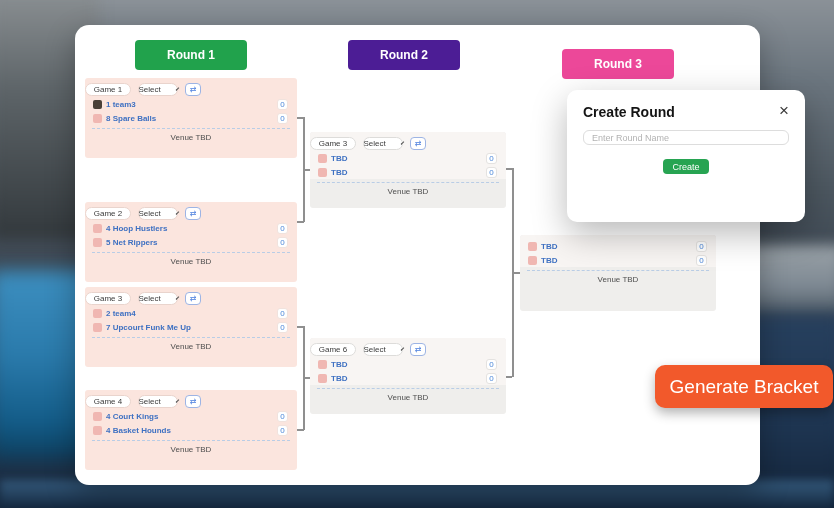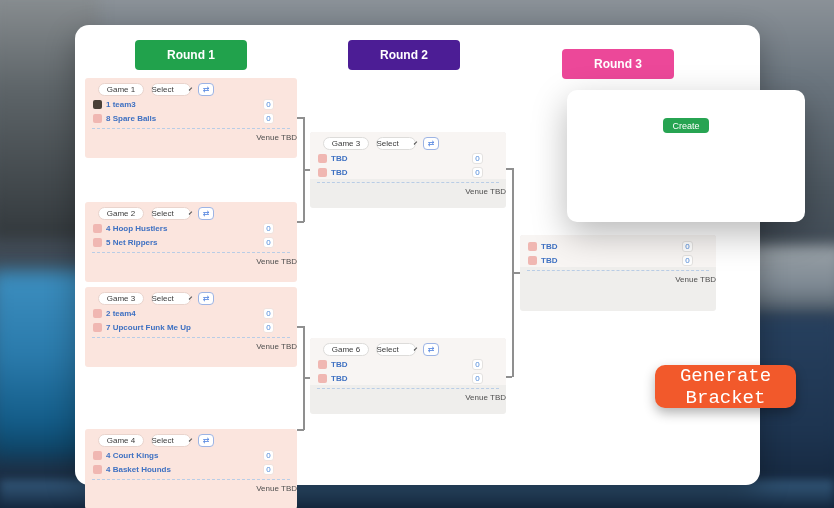--- a/index.html
+++ b/index.html
@@ -26,61 +26,61 @@
   
   .round-header { position:absolute; width:112px; height:30px; border-radius:4px; color:#fff;
     font-size:12px; font-weight:bold; display:flex; align-items:center; justify-content:center; cursor:pointer; }
 
   
   .card { position:absolute; border-radius:3px; overflow:hidden; }
   .card.r1 { width:212px; height:80px; background:#fbe5de; }
   .card.r2 { width:196px; height:76px; background:#efeeec; }
   .upper { padding-top:4px; }
   .card.r2 .upper { background:#f8f5f3; }
-  .card-head { display:flex; align-items:center; gap:7px; padding:0 13px; height:15px; }
+  .card-head { display:flex; align-items:center; gap:7px; padding:0 0; height:15px; }
   .pill { background:#fff; border:1px solid #e9d4cd; border-radius:8px; height:13px;
     display:flex; align-items:center; justify-content:center; font-size:8px; color:#3a3a3a; cursor:pointer; }
   .card.r2 .pill { border-color:#dddcda; }
   .game-pill { width:46px; }
   .finals-pill { width:60px; }
   .select-pill { width:40px; gap:16px; }
   .chev { width:4px; height:4px; border-right:1px solid #555; border-bottom:1px solid #555;
     transform:rotate(45deg); margin-top:-2px; }
   .swap-btn { width:16px; height:13px; background:#fff; border:1px solid #9db4e4; border-radius:4px;
     color:#4a7ede; font-size:8px; line-height:11px; display:flex; align-items:center; justify-content:center; cursor:pointer; }
-  .team-row { display:flex; align-items:center; height:13px; padding:0 23px 0 8px; margin-top:1px; cursor:pointer; }
+  .team-row { display:flex; align-items:center; height:13px; padding:0 9px 0 8px; margin-top:1px; cursor:pointer; }
   .team-logo { width:9px; height:9px; border-radius:2px; margin-right:4px; flex:none; }
   .team-name { flex:1; font-size:8px; font-weight:bold; color:#3f71c2;
     white-space:nowrap; overflow:hidden; }
   .score { min-width:11px; height:11px; padding:0 2px; background:#fff; border:1px solid #f0e2dd;
     border-radius:3px; color:#4a86d8; font-size:8px; display:flex; align-items:center; justify-content:center; }
   .card.r2 .score { border-color:#e4e2e0; }
   .sep { border-bottom:1px dashed #b9cde6; margin:3px 7px 0 7px; }
-  .venue { text-align:right; font-size:8px; color:#4f4f4f; margin-top:4px; }
+  .venue { text-align:center; font-size:8px; color:#4f4f4f; margin-top:4px; }
 
   
   .line { position:absolute; background:#8f8f8f; }
 
   
   .modal { position:absolute; left:567px; top:90px; width:238px; height:132px; background:#fff;
     border-radius:10px; box-shadow:0 12px 35px rgba(0,0,0,.28); padding:14px 16px; z-index:30; }
   .modal-head { display:flex; align-items:flex-start; justify-content:space-between; }
   .modal-title { font-size:14px; font-weight:bold; color:#141414; }
   .modal-close { font-size:17px; line-height:14px; color:#3a3a3a; cursor:pointer; font-weight:normal; }
   .modal-input { width:100%; height:15px; margin-top:10px; border:1px solid #ddd; border-radius:6px;
     font-size:9px; padding:0 8px; color:#333; font-family:"Liberation Sans",sans-serif; outline:none; }
   .modal-input::placeholder { color:#b3b3b3; }
   .modal-select { width:100%; height:15px; margin-top:8px; border:1px solid #ddd; border-radius:6px;
     display:flex; align-items:center; justify-content:space-between; padding:0 8px; font-size:9px; color:#333; cursor:pointer; }
   .create-btn { display:block; margin:14px auto 0; width:46px; height:15px; background:#27a452; color:#fff;
     border:none; border-radius:4px; font-size:9px; font-family:"Liberation Sans",sans-serif; cursor:pointer; }
 
   
-  .generate-btn { position:absolute; left:655px; top:365px; width:141px; height:43px; border:none;
-    border-radius:10px; color:#fff; font-size:19px; font-family:Liberation Mono, monospace;
+  .generate-btn { position:absolute; left:655px; top:365px; width:178px; height:43px; border:none;
+    border-radius:10px; color:#fff; font-size:19px; font-family:Liberation Sans, sans-serif;
     box-shadow:0 5px 12px rgba(0,0,0,.3); cursor:pointer; z-index:40; }
 </style>
 </head>
 <body>
 
 <div class="bg"></div>
 <div class="bg-left-roof"></div>
 <div class="bg-left-seats"></div>
 <div class="bg-right-stand"></div>
 <div class="bg-right-seats"></div>
@@ -160,21 +160,21 @@
     <div class="team-row">
       <span class="team-logo" style="background: rgb(240, 183, 178);"></span>
       <span class="team-name">7 Upcourt Funk Me Up</span>
       <span class="score">0</span>
     </div>
   </div>
   <div class="sep"></div>
   <div class="venue">Venue TBD</div>
 </div>
 
-<div class="card r1" style="left:85px; top:390px;margin-top:39px;">
+<div class="card r1" style="left:85px; top:390px;">
   <div class="upper">
     <div class="card-head">
       <div class="pill game-pill">Game 4</div>
       <div class="pill select-pill">
           <span>Select</span>
           <span class="chev"></span>
         </div>
       <div class="swap-btn">⇄</div>
     </div>
     <div class="team-row">
@@ -268,16 +268,21 @@
 <div class="line" style="left:297px; top:429px; width:7px;  height:1.5px;"></div>
 <div class="line" style="left:303px; top:326px; width:1.5px; height:104px;"></div>
 <div class="line" style="left:303px; top:377px; width:7px;  height:1.5px;"></div>
 
 <div class="line" style="left:506px; top:168px; width:6px;  height:1.5px;"></div>
 <div class="line" style="left:506px; top:376px; width:6px;  height:1.5px;"></div>
 <div class="line" style="left:512px; top:168px; width:1.5px; height:209px;"></div>
 <div class="line" style="left:512px; top:272px; width:8px;  height:1.5px;"></div>
 
 <div class="modal">
+  <div class="modal-head">
+    <div class="modal-title">Create Round</div>
+    <div class="modal-close">×</div>
+  </div>
+  <input class="modal-input" type="text" placeholder="Enter Round Name" style="">
   <button class="create-btn">Create</button>
 </div>
 
 <button class="generate-btn" style="background: rgb(242, 89, 43);">Generate Bracket</button>
 
 </body></html>

